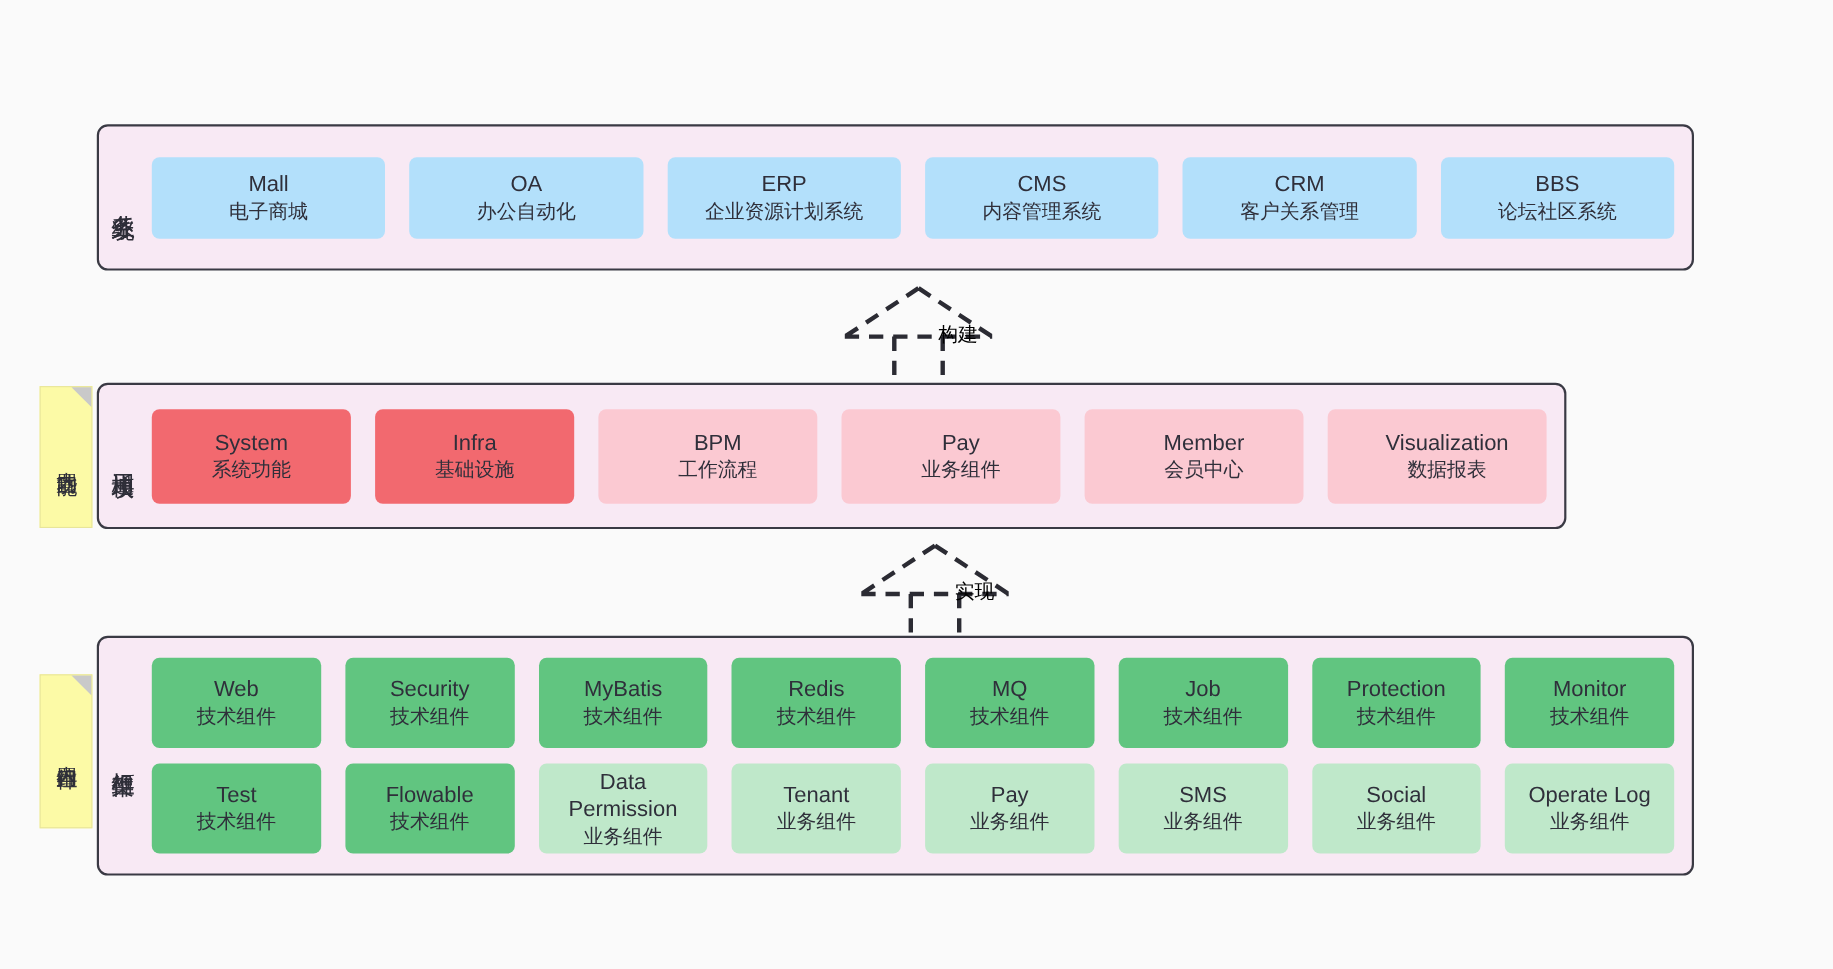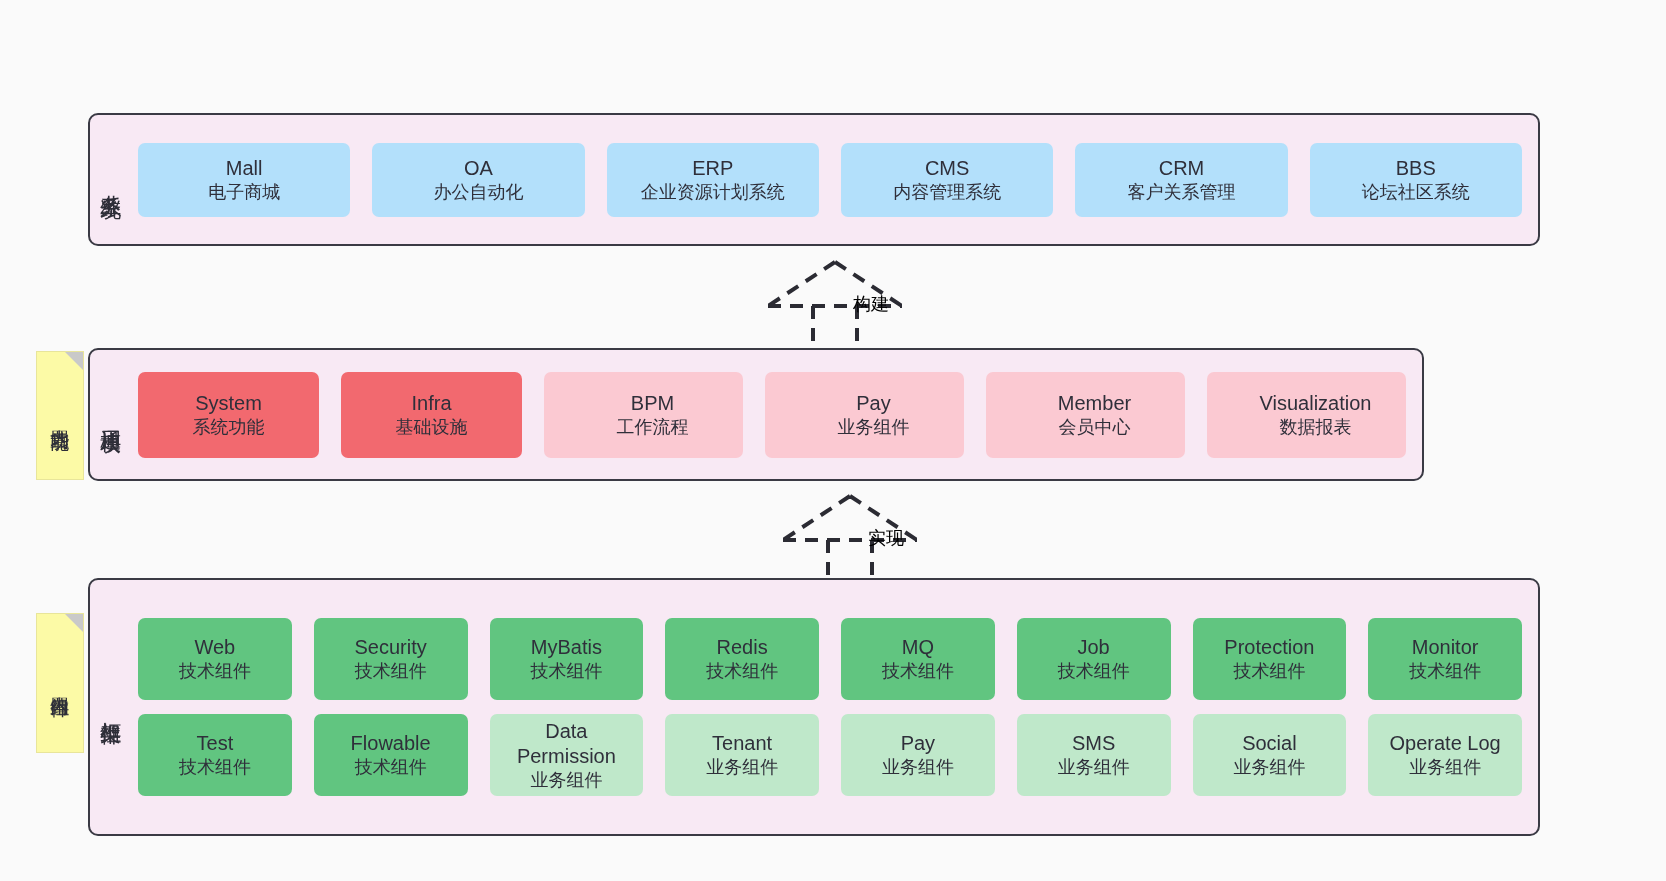--- a/index.html
+++ b/index.html
@@ -216,21 +216,21 @@
       <path d="M53 48 L53 96 M97 48 L97 96 M53 94 L97 94" fill="none" stroke="#2b2b33" stroke-width="4" stroke-dasharray="13,9" stroke-linecap="butt"></path>
     </svg>
     <div class="lbl">实现</div>
   </div>
 
   <div class="note" style="left:36px; top:613px; height:140px;">
     <span class="fold"></span>
     <span>内置组件</span>
   </div>
 
-  <div class="layer layer-frame" style="left:88px; top:578px; width:1452px; height:258px;">
+  <div class="layer layer-frame" style="left:88px; top:578px; width:1452px; height:218px;">
     <div class="layer-title">框架组件</div>
     <div class="layer-body">
 
       <div class="row">
         <div class="card green">
           <div class="t1">Web</div>
           <div class="t2">技术组件</div>
         </div>
         <div class="card green">
           <div class="t1">Security</div>

